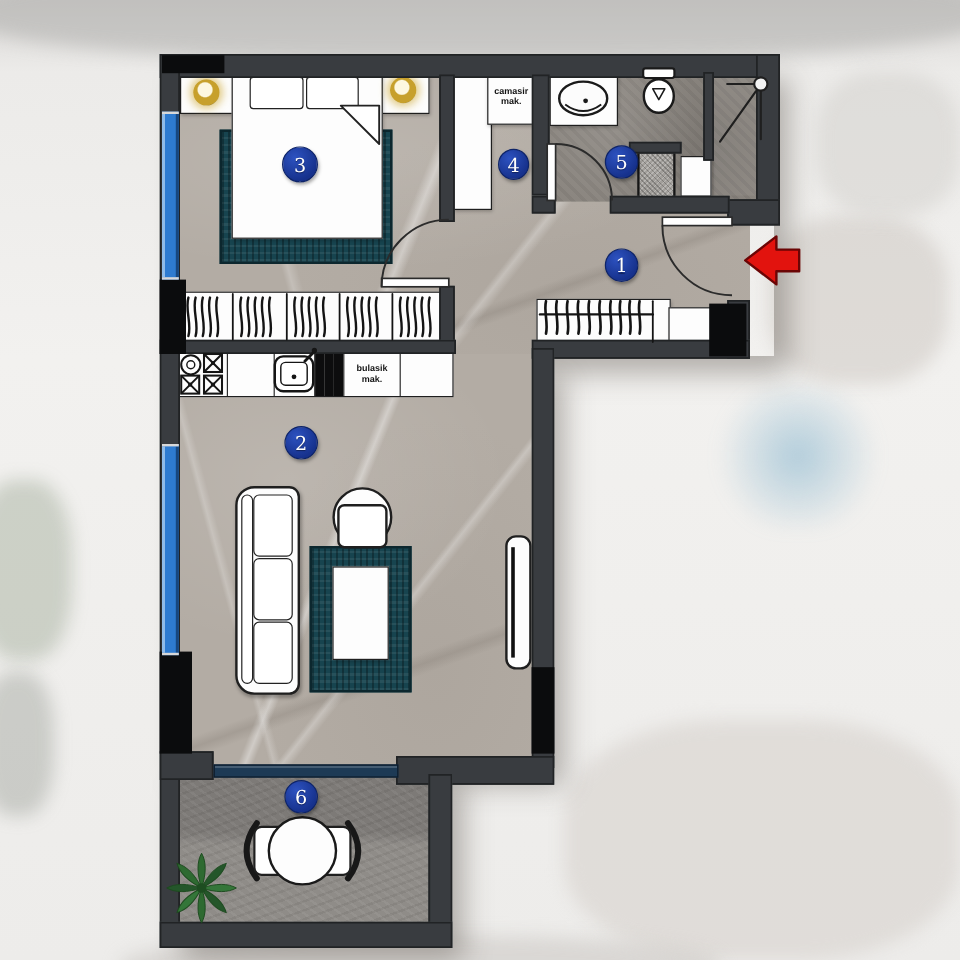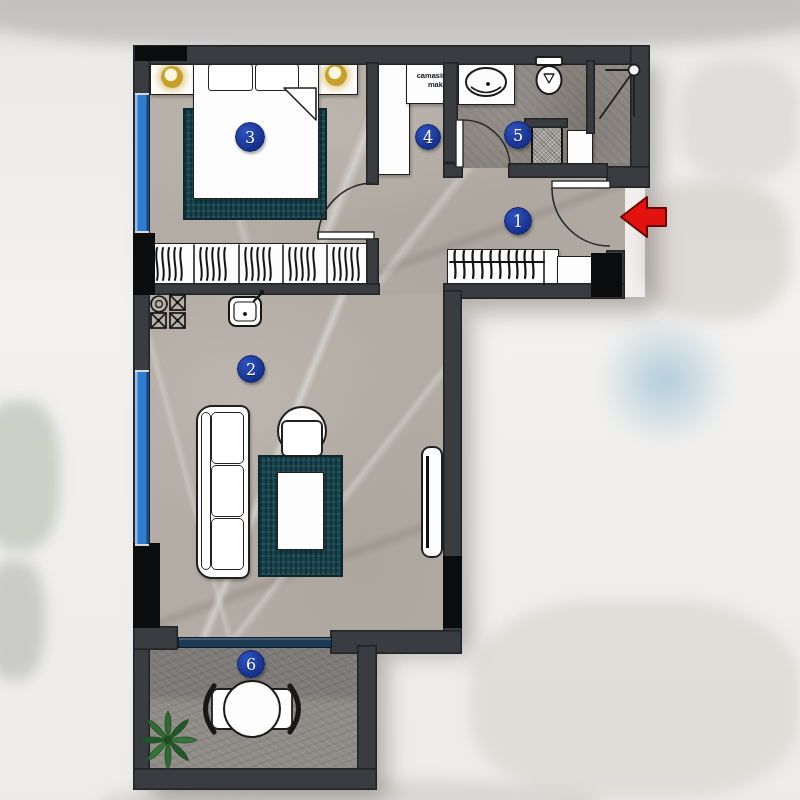--- a/index.html
+++ b/index.html
@@ -36,21 +36,21 @@
   .wbox{position:absolute;background:#fdfdfd;border:1.8px solid #1f1f1f;z-index:20;box-shadow:1px 2px 3px rgba(0,0,0,.28);}
   .z30{z-index:30;}
   .lamp{position:absolute;z-index:24;width:22px;height:22px;border-radius:50%;
     background:radial-gradient(circle at 45% 40%, #fdf7e0 0 32%, #c7a02c 38% 72%, #77611c 78%, rgba(0,0,0,0) 82%);
     box-shadow:0 0 8px 2px rgba(208,172,60,.75);}
   .overlay{position:absolute;left:0;top:0;z-index:50;pointer-events:none;}
   .badge{position:absolute;width:26px;height:26px;border-radius:50%;z-index:55;
     background:radial-gradient(circle at 35% 30%, #2d52c0, #16318c 72%);
     border:1px solid #0e2468;color:#fff;display:flex;align-items:center;justify-content:center;
     font:16px "DejaVu Serif",serif;text-shadow:0 1px 1px rgba(0,0,0,.45);box-shadow:1px 2px 3px rgba(0,0,0,.35);}
-  .lbl{position:absolute;z-index:55;font-weight:bold;font-size:7.5px;line-height:1.15;color:#141414;text-align:right;}
+  .lbl{position:absolute;z-index:55;font-weight:bold;font-size:7.5px;line-height:1.15;color:#141414;text-align:center;}
   .kitchen{position:absolute;left:148px;top:293px;width:230px;height:38px;z-index:30;display:flex;
     background:#fdfdfd;border:1.8px solid #1f1f1f;box-sizing:border-box;}
   .kcell{height:100%;box-sizing:border-box;border-left:1.4px solid #2c2c2c;}
   .kcell:first-child{border-left:none;}
   .kblack{background:#0d0d0e;background-image:linear-gradient(90deg,transparent 30%,#3c3c3c 32%,transparent 34%,transparent 62%,#3c3c3c 64%,transparent 66%);}
   .kdw{display:flex;align-items:center;justify-content:center;}
   .sofa{position:absolute;left:196px;top:405px;width:50px;height:170px;z-index:20;background:#fdfdfd;
     border:2px solid #1f1f1f;border-radius:16px 9px 9px 16px;box-shadow:1px 2px 3px rgba(0,0,0,.28);}
   .sofa .backr{position:absolute;left:3px;top:5px;width:8px;height:156px;border:1.6px solid #222;border-radius:7px;background:#fff;}
   .cushion{position:absolute;left:13px;width:31px;height:50px;background:#fff;border:1.6px solid #222;border-radius:5px;}
@@ -99,20 +99,30 @@
   <div class="wbox" style="left:193px;top:60px;width:124px;height:137px;">
     <div class="pillow" style="left:14px;width:43px;"></div>
     <div class="pillow" style="left:61px;width:42px;"></div>
   </div>
   <div class="wbox z30" style="left:148px;top:243px;width:222px;height:42px;"></div>
 
   <div class="wbox" style="left:377px;top:62px;width:31px;height:111px;"></div>
   <div class="wbox" style="left:406px;top:62px;width:39px;height:40px;"></div>
   <div class="lbl" style="left:407px;top:72px;width:38px;">camasir mak.</div>
 
+  <div class="kitchen">
+    <div class="kcell" style="width:40px;"></div>
+    <div class="kcell" style="width:40px;"></div>
+    <div class="kcell" style="width:34px;"></div>
+    <div class="kcell kblack" style="width:24px;"></div>
+    <div class="kcell kdw" style="width:48px;">
+      <span class="lbl" style="position:static;width:42px;">bulasik mak.</span>
+    </div>
+    <div class="kcell" style="width:44px;"></div>
+  </div>
 
   <div class="sofa">
     <div class="backr"></div>
     <div class="cushion" style="top:5px;"></div>
     <div class="cushion" style="top:58px;"></div>
     <div class="cushion" style="top:111px;"></div>
   </div>
   <div class="armchair-back"></div>
   <div class="armchair-seat"></div>
   <div class="wbox" style="left:277px;top:472px;width:45px;height:76px;z-index:20;"></div>

